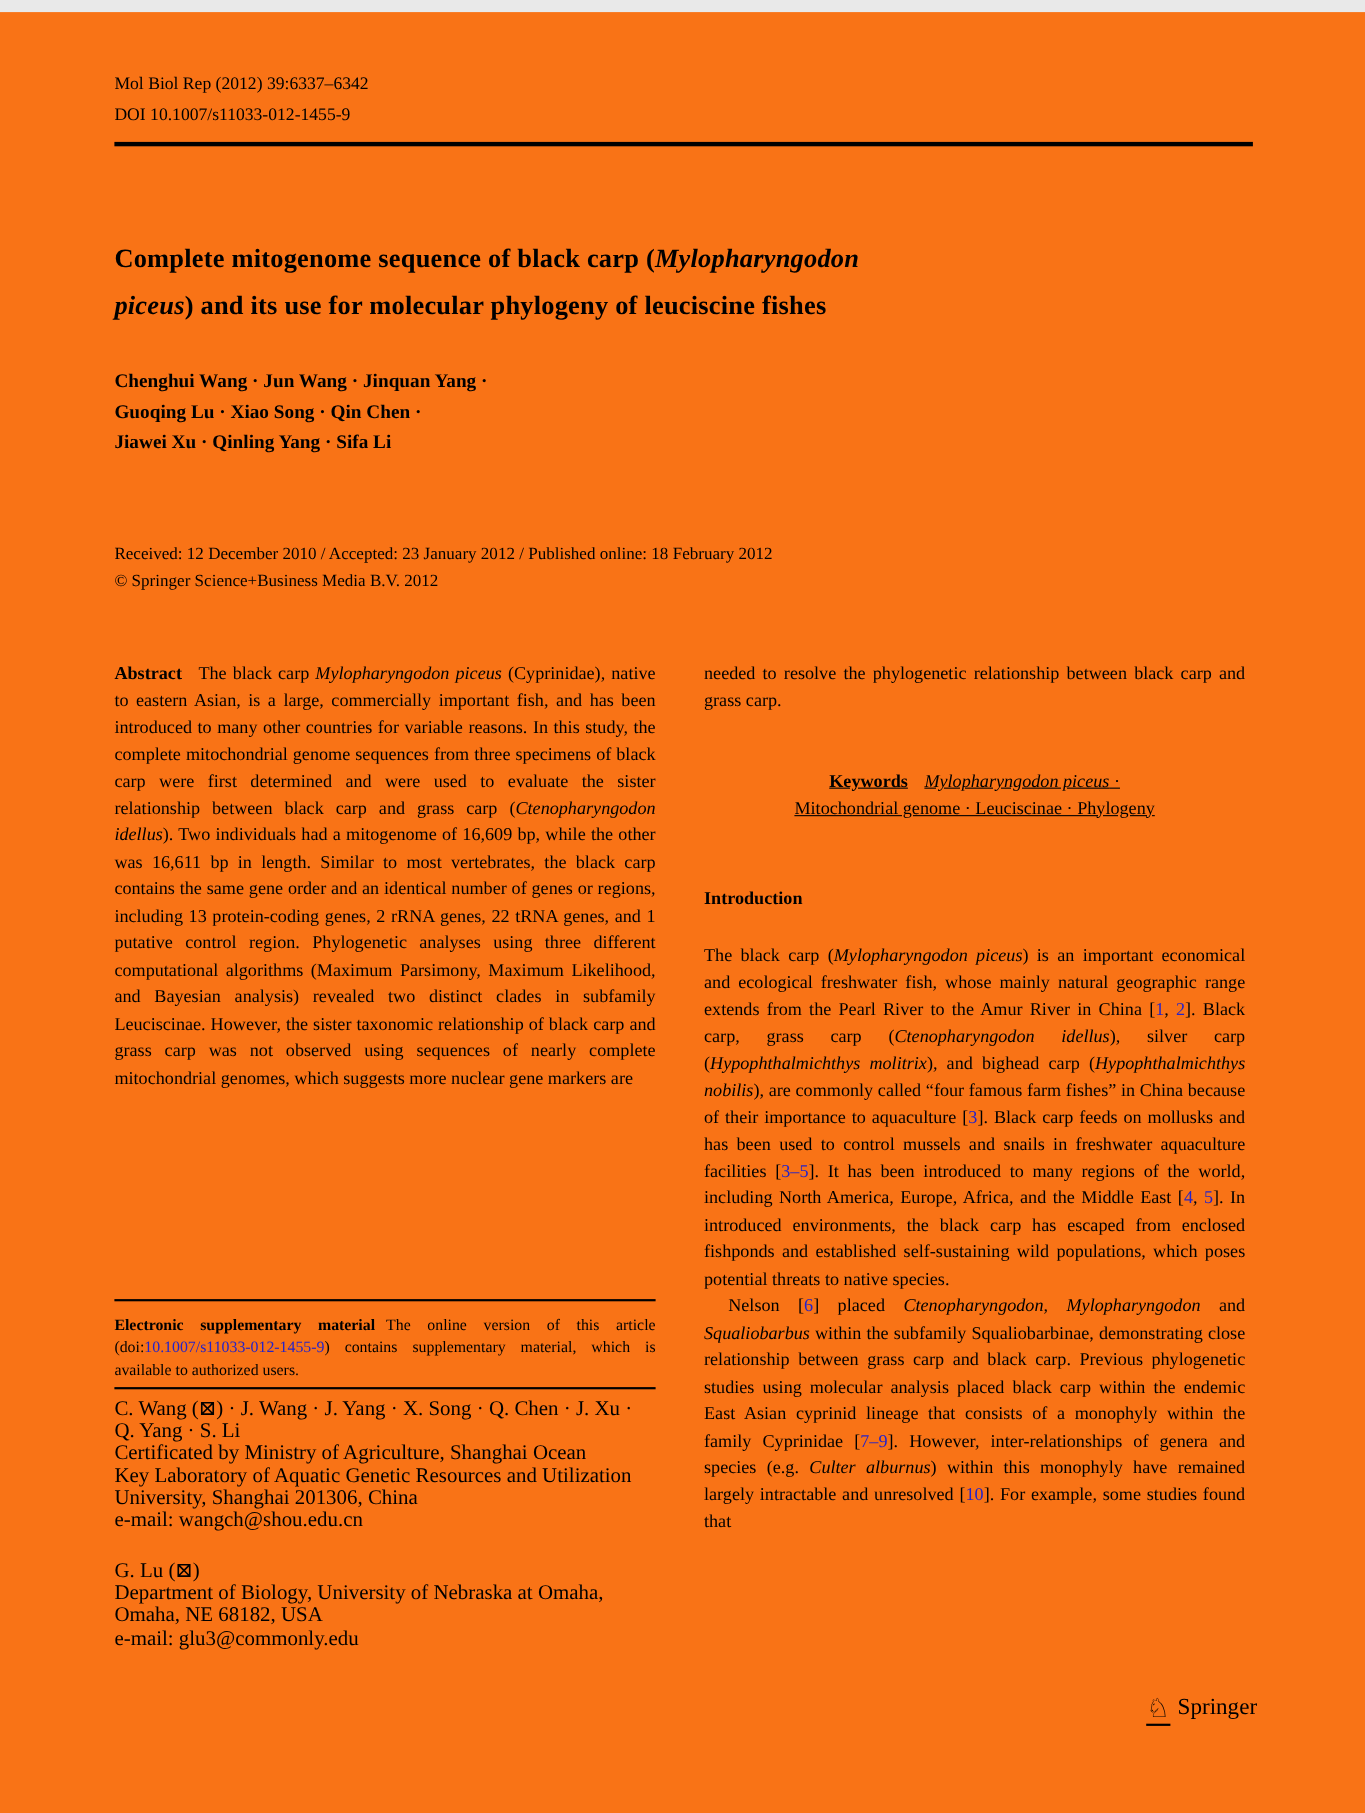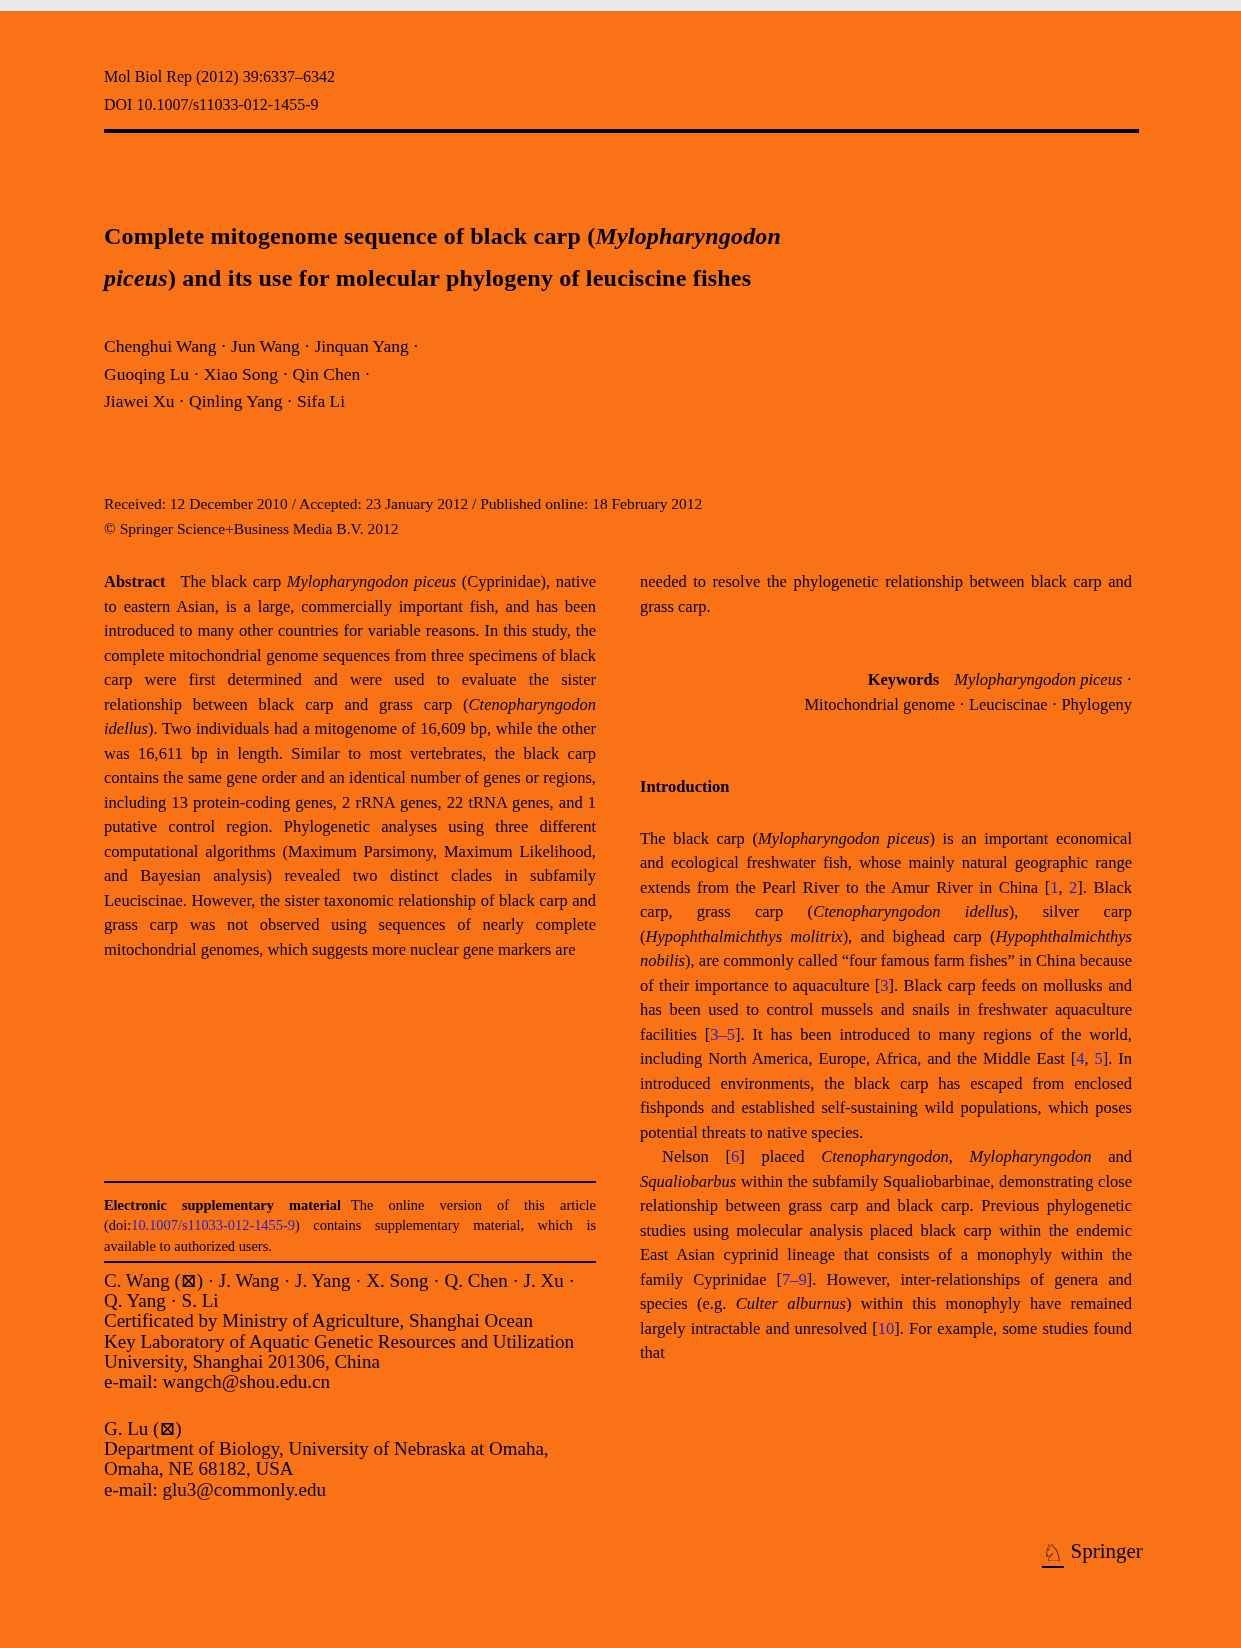--- a/index.html
+++ b/index.html
@@ -2,31 +2,31 @@
 <html><head>
 <meta charset="utf-8">
 <style>
   html,body{margin:0;padding:0;background:#e9e9e9;}
   .page{position:relative;width:1241px;height:1648px;background:#f97316;margin:11px auto;
         font-family:"Liberation Serif","DejaVu Serif",serif;color:#000;overflow:hidden;}
   .masthead{position:absolute;left:104px;top:52px;font-size:16px;line-height:28px;}
   .rule-thick{position:absolute;left:104px;top:118px;width:1035px;height:4px;background:#000;}
   .title{position:absolute;left:104px;top:204px;width:1035px;font-size:24px;line-height:42px;
          font-weight:bold;letter-spacing:.2px;}
-  .authors{position:absolute;left:104px;top:322px;font-size:17.5px;line-height:27.5px;font-weight:normal;}
+  .authors{position:absolute;left:104px;top:322px;font-size:17.5px;line-height:27.5px;font-weight:bold;}
   .dates{position:absolute;left:104px;top:481px;font-size:15.5px;line-height:24.5px;}
-  .col{position:absolute;top:559px;width:492px;}
+  .col{position:absolute;top:589px;width:492px;}
   .col-left{left:104px;}
   .col-right{left:640px;}
   .para{margin:0;font-size:16.5px;line-height:24.5px;text-align:justify;}
   .lead{font-weight:bold;margin-right:15px;}
   .seg-i{font-style:italic;}
   .seg-link{color:#2323cb;}
   .keywords{margin-top:49px;}
-  .kw-line{text-align:right;}
+  .kw-line{text-align:center;text-decoration:underline;}
   .section-heading{margin:58px 0 0 0;font-size:16.5px;line-height:24.5px;font-weight:bold;}
   .p-first{margin-top:27px;}
   .p-indent{text-indent:22px;}
   .footnotes{position:absolute;left:104px;top:1170px;width:492px;}
   .rule-thin{height:2px;background:#000;}
   .rule-thin.second{margin-top:5px;}
   .fn{margin:12px 0 0 0;font-size:14.4px;line-height:20.3px;text-align:justify;}
   .fn .lead{margin-right:10px;}
   .fn-block{margin-top:8px;font-size:19px;line-height:20.3px;}
   .fn-block.gap{margin-top:26px;}

